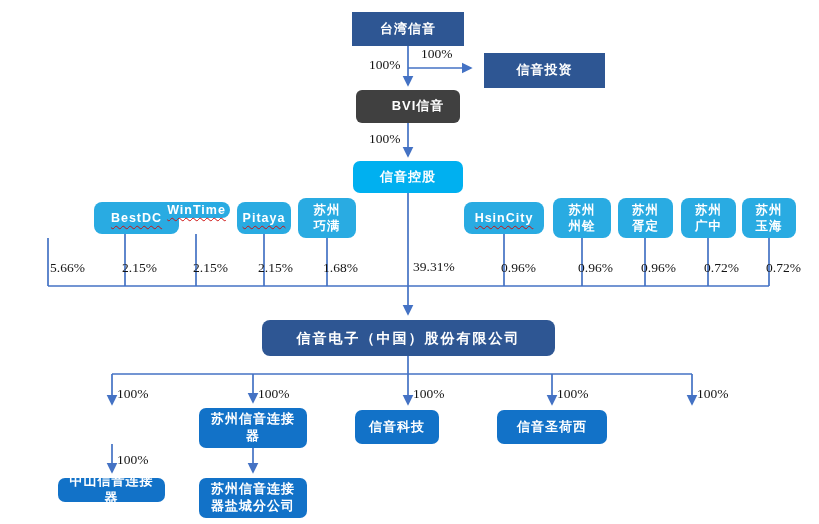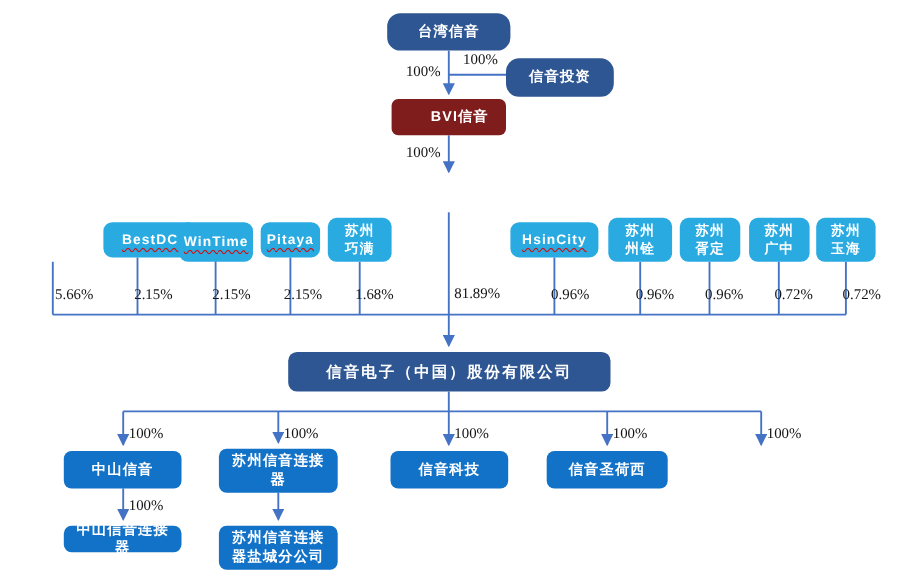--- a/index.html
+++ b/index.html
@@ -9,22 +9,22 @@
   }
   svg.lines { position:absolute; left:0; top:0; width:819px; height:524px; }
   .node {
     position:absolute; display:flex; flex-direction:column;
     align-items:center; justify-content:center;
     color:#ffffff; font-weight:bold; text-align:center;
     font-size:13px; line-height:1.3; letter-spacing:1px;
     box-sizing:border-box;
   }
   .node span { display:block; }
-  .dark  { background:#2e5693; border-radius:12px;align-items:center; }
-  .mid   { background:#7f1d1d; border-radius:6px;padding-left:20px; }
+  .dark  { background:#2e5693; border-radius:0;align-items:center; }
+  .mid   { background:#404040; border-radius:6px;padding-left:20px; }
   .cyan  { background:#00b0f0; border-radius:7px; }
   .sh    { background:#29abe2; border-radius:8px; font-size:12.5px; }
   .sub   { background:#1272c8; border-radius:7px; }
   .mainco{ background:#2e5693; border-radius:8px; font-size:14px; letter-spacing:2px; }
   .wavy span { text-decoration: underline wavy #cc1111; text-decoration-thickness:1px; text-underline-offset:3px; }
   .pct {
     position:absolute; font-family:"Liberation Serif", serif;
     font-size:13.5px; color:#141414; white-space:nowrap;
   }
 </style>
@@ -67,36 +67,39 @@
       <path d="M692 374 L692 404" marker-end="url(#arr)"></path>
 
       <path d="M112 444 L112 472" marker-end="url(#arr)"></path>
       <path d="M253 448 L253 472" marker-end="url(#arr)"></path>
     </g>
   </svg>
 
   <div class="node dark" style="left:352px;top:12px;width:112px;height:34px">
     <span>台湾信音</span>
   </div>
-  <div class="node dark" style="left:460px;top:53px;width:98px;height:35px">
+  <div class="node dark" style="left:484px;top:53px;width:121px;height:35px">
     <span>信音投资</span>
   </div>
   <div class="node mid" style="left:356px;top:90px;width:104px;height:33px">
     <span>BVI信音</span>
   </div>
+  <div class="node cyan" style="left:353px;top:161px;width:110px;height:32px">
+    <span>信音控股</span>
+  </div>
 
   <span class="pct" style="left:369px;top:57px">100%</span>
   <span class="pct" style="left:421px;top:46px">100%</span>
   <span class="pct" style="left:369px;top:131px">100%</span>
-  <span class="pct" style="left:413px;top:259px">81.89%</span>
+  <span class="pct" style="left:413px;top:259px">39.31%</span>
 
   <div class="node sh wavy" style="left:94px;top:202px;width:85px;height:32px">
     <span>BestDC</span>
   </div>
-  <div class="node sh wavy" style="left:163px;top:202px;width:67px;height:36px">
+  <div class="node sh wavy" style="left:163px;top:202px;width:67px;height:16px">
     <span>WinTime</span>
   </div>
   <div class="node sh wavy" style="left:237px;top:202px;width:54px;height:32px">
     <span>Pitaya</span>
   </div>
   <div class="node sh" style="left:298px;top:198px;width:58px;height:40px">
     <span>苏州</span>
     <span>巧满</span>
   </div>
   <div class="node sh wavy" style="left:464px;top:202px;width:80px;height:32px">
@@ -127,28 +130,25 @@
   <span class="pct" style="left:501px;top:260px">0.96%</span>
   <span class="pct" style="left:578px;top:260px">0.96%</span>
   <span class="pct" style="left:641px;top:260px">0.96%</span>
   <span class="pct" style="left:704px;top:260px">0.72%</span>
   <span class="pct" style="left:766px;top:260px">0.72%</span>
 
   <div class="node mainco" style="left:262px;top:320px;width:293px;height:36px">
     <span>信音电子（中国）股份有限公司</span>
   </div>
 
-  <div class="node sub" style="left:58px;top:410px;width:107px;height:34px">
-    <span>中山信音</span>
-  </div>
   <div class="node sub" style="left:199px;top:408px;width:108px;height:40px">
     <span>苏州信音连接</span>
     <span>器</span>
   </div>
-  <div class="node sub" style="left:355px;top:410px;width:107px;height:34px">
+  <div class="node sub" style="left:355px;top:410px;width:84px;height:34px">
     <span>信音科技</span>
   </div>
   <div class="node sub" style="left:497px;top:410px;width:110px;height:34px">
     <span>信音圣荷西</span>
   </div>
 
   <span class="pct" style="left:117px;top:386px">100%</span>
   <span class="pct" style="left:258px;top:386px">100%</span>
   <span class="pct" style="left:413px;top:386px">100%</span>
   <span class="pct" style="left:557px;top:386px">100%</span>

